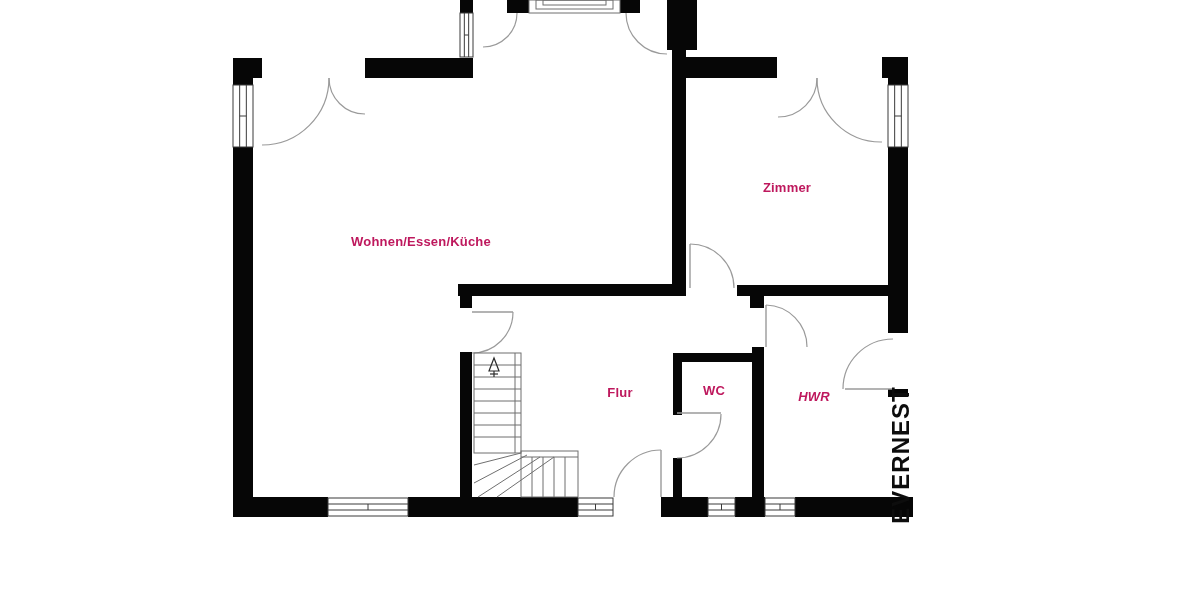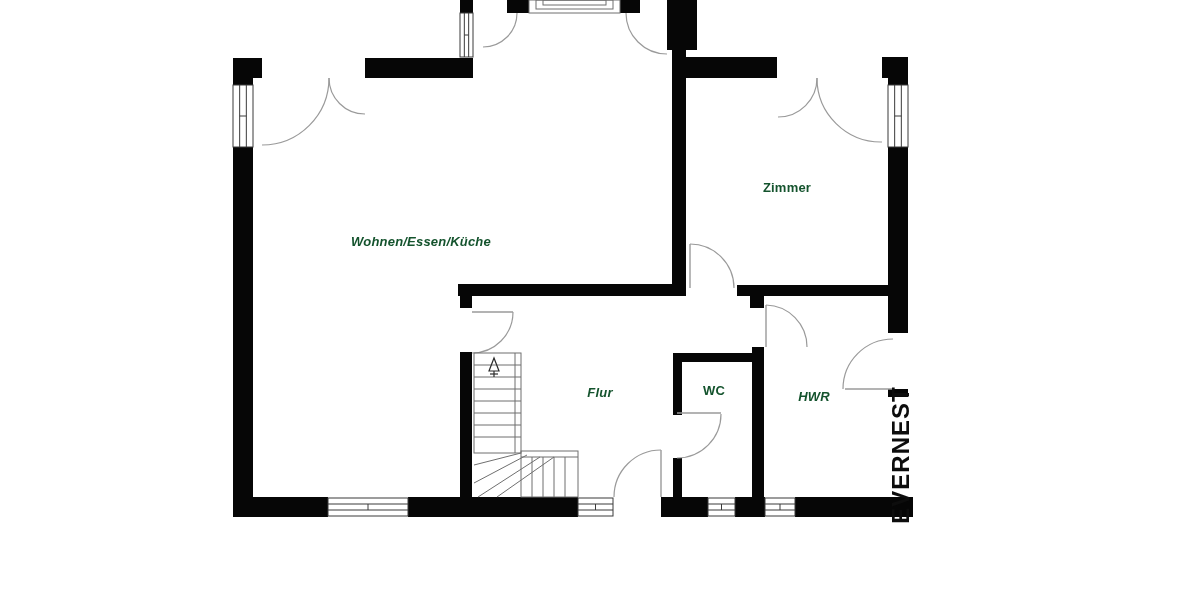--- a/index.html
+++ b/index.html
@@ -9,21 +9,21 @@
     background:#ffffff;
     overflow:hidden;
     font-family:"Liberation Sans", sans-serif;
   }
   #plan-svg{position:absolute;left:0;top:0;}
   .room-label{
     position:absolute;
     transform:translate(-50%,-50%);
     font-weight:bold;
     font-size:13px;
-    color:#14532d;
+    color:#be185d;
     white-space:nowrap;
     letter-spacing:0.2px;
   }
   .watermark{
     position:absolute;
     transform:translate(-50%,-50%) rotate(-90deg);
     font-weight:bold;
     font-size:24px;
     color:#0d0d0d;
     letter-spacing:1px;
@@ -131,21 +131,21 @@
       <line x1="565" y1="457" x2="565" y2="497" stroke="#6f6f6f" stroke-width="1"></line>
       <line x1="474" y1="465" x2="521" y2="453" stroke="#6f6f6f" stroke-width="1"></line>
       <line x1="474" y1="483" x2="527" y2="455" stroke="#6f6f6f" stroke-width="1"></line>
       <line x1="478" y1="497" x2="540" y2="457" stroke="#6f6f6f" stroke-width="1"></line>
       <line x1="497" y1="497" x2="554" y2="457" stroke="#6f6f6f" stroke-width="1"></line>
       <path d="M494,358 L489,371 L499,371 Z" fill="none" stroke="#2a2a2a" stroke-width="1.2"></path>
       <line x1="494" y1="371" x2="494" y2="377" stroke="#2a2a2a" stroke-width="1.2"></line>
       <line x1="490" y1="374" x2="498" y2="374" stroke="#2a2a2a" stroke-width="1.2"></line>
     </svg>
 
-  <div class="room-label" style="left: 421px; top: 241px; font-style: italic;">Wohnen/Essen/Küche</div>
+  <div class="room-label" style="left: 421px; top: 241px;">Wohnen/Essen/Küche</div>
   <div class="room-label" style="left: 787px; top: 187px;">Zimmer</div>
-  <div class="room-label" style="left: 600px; top: 392px; font-style: italic;">Flur</div>
+  <div class="room-label" style="left: 620px; top: 392px;">Flur</div>
   <div class="room-label" style="left: 714px; top: 390px;">WC</div>
   <div class="room-label" style="left: 814px; top: 396px; font-style: italic;">HWR</div>
 
   <div class="watermark" style="left: 901px; top: 455px;">EVERNEST</div>
 
 </div>
 
 </body></html>

